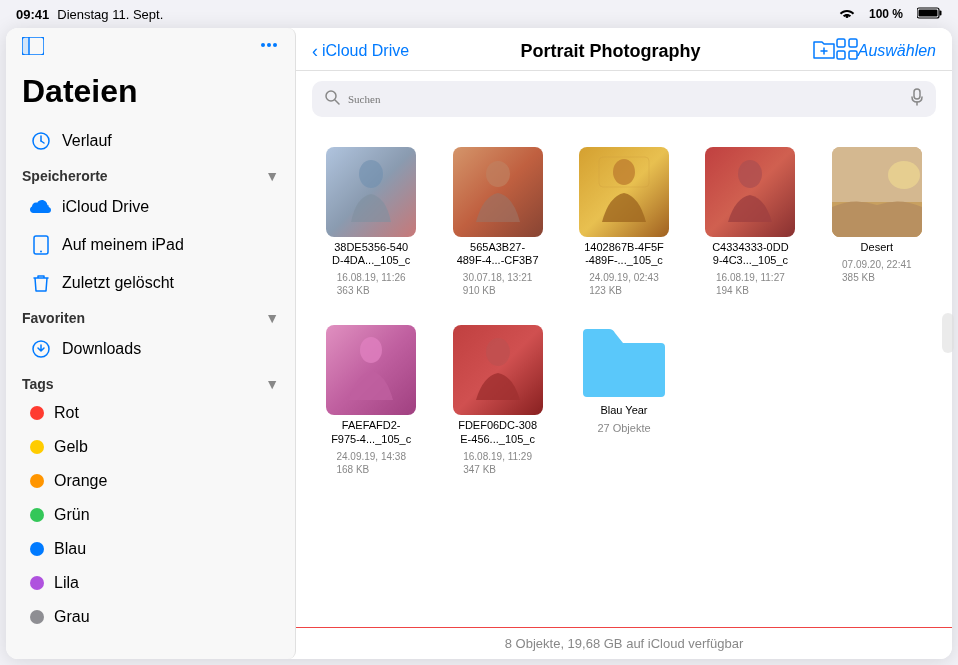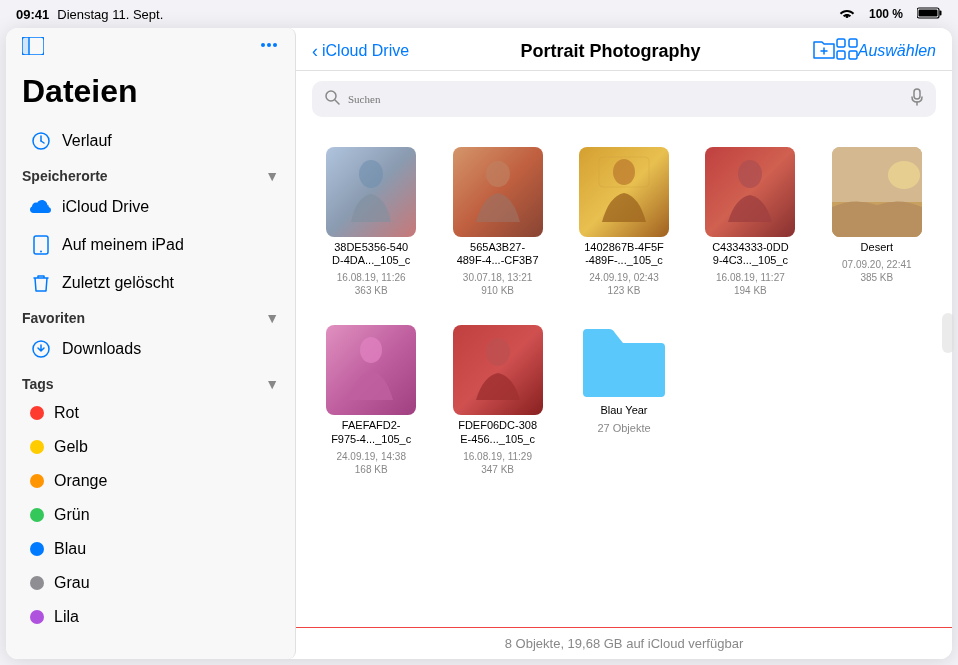--- a/index.html
+++ b/index.html
@@ -222,21 +222,20 @@
       color: #000;
       text-align: center;
       line-height: 1.2;
       max-width: 100px;
       word-break: break-all;
     }
 
     .file-meta {
       font-size: 10px;
       color: #888;
-      text-align: center;
       line-height: 1.3;
     }
 
     .folder-objects {
       font-size: 11px;
       color: #888;
       text-align: center;
     }
 
     
@@ -374,26 +373,26 @@
     </div>
     <div class="sidebar-item">
       <div class="tag-dot" style="background:#34c759;"></div>
       <span>Grün</span>
     </div>
     <div class="sidebar-item">
       <div class="tag-dot" style="background:#007aff;"></div>
       <span>Blau</span>
     </div>
     <div class="sidebar-item">
+      <div class="tag-dot" style="background:#af52de;"></div>
+      <span>Lila</span>
+    </div>
+    <div class="sidebar-item">
       <div class="tag-dot" style="background:#8e8e93;"></div>
       <span>Grau</span>
-    </div>
-    <div class="sidebar-item">
-      <div class="tag-dot" style="background:#af52de;"></div>
-      <span>Lila</span>
     </div>
 
   </div>
 
   <div class="main-content">
 
     <div class="nav-bar">
       <div class="nav-back">
         <span style="font-size:18px;">‹</span>
         <span>iCloud Drive</span>

